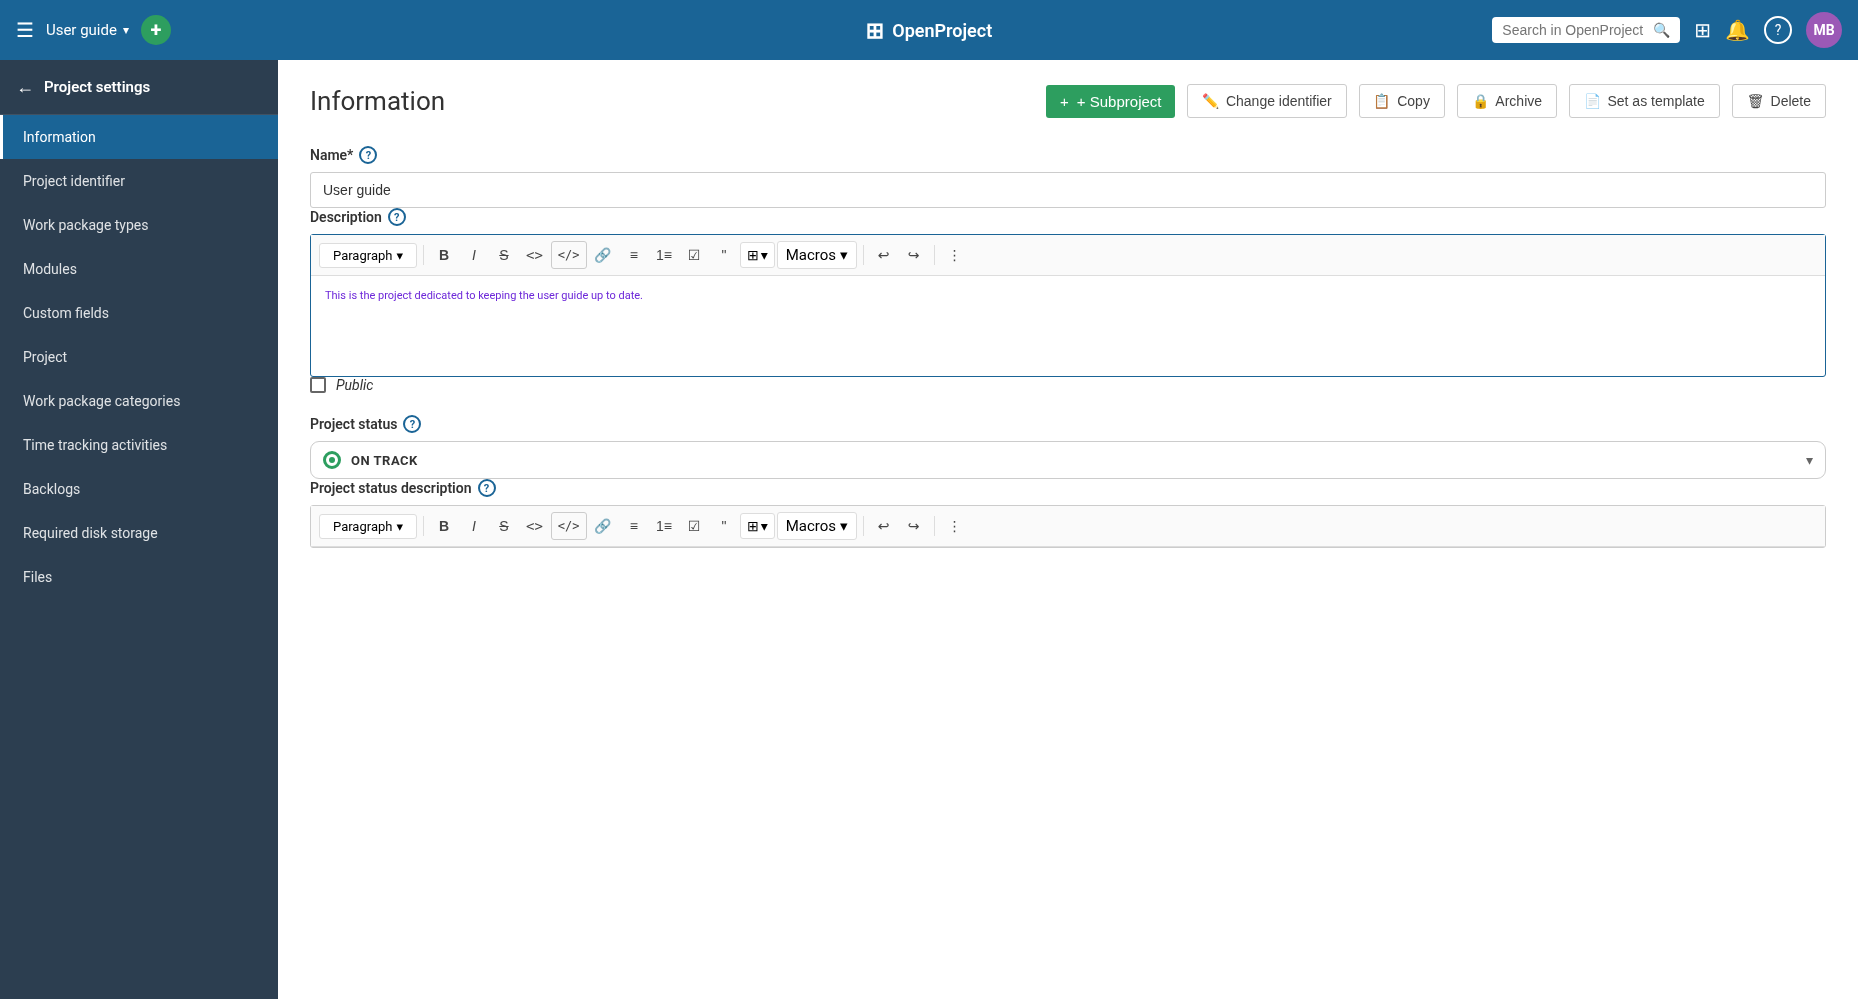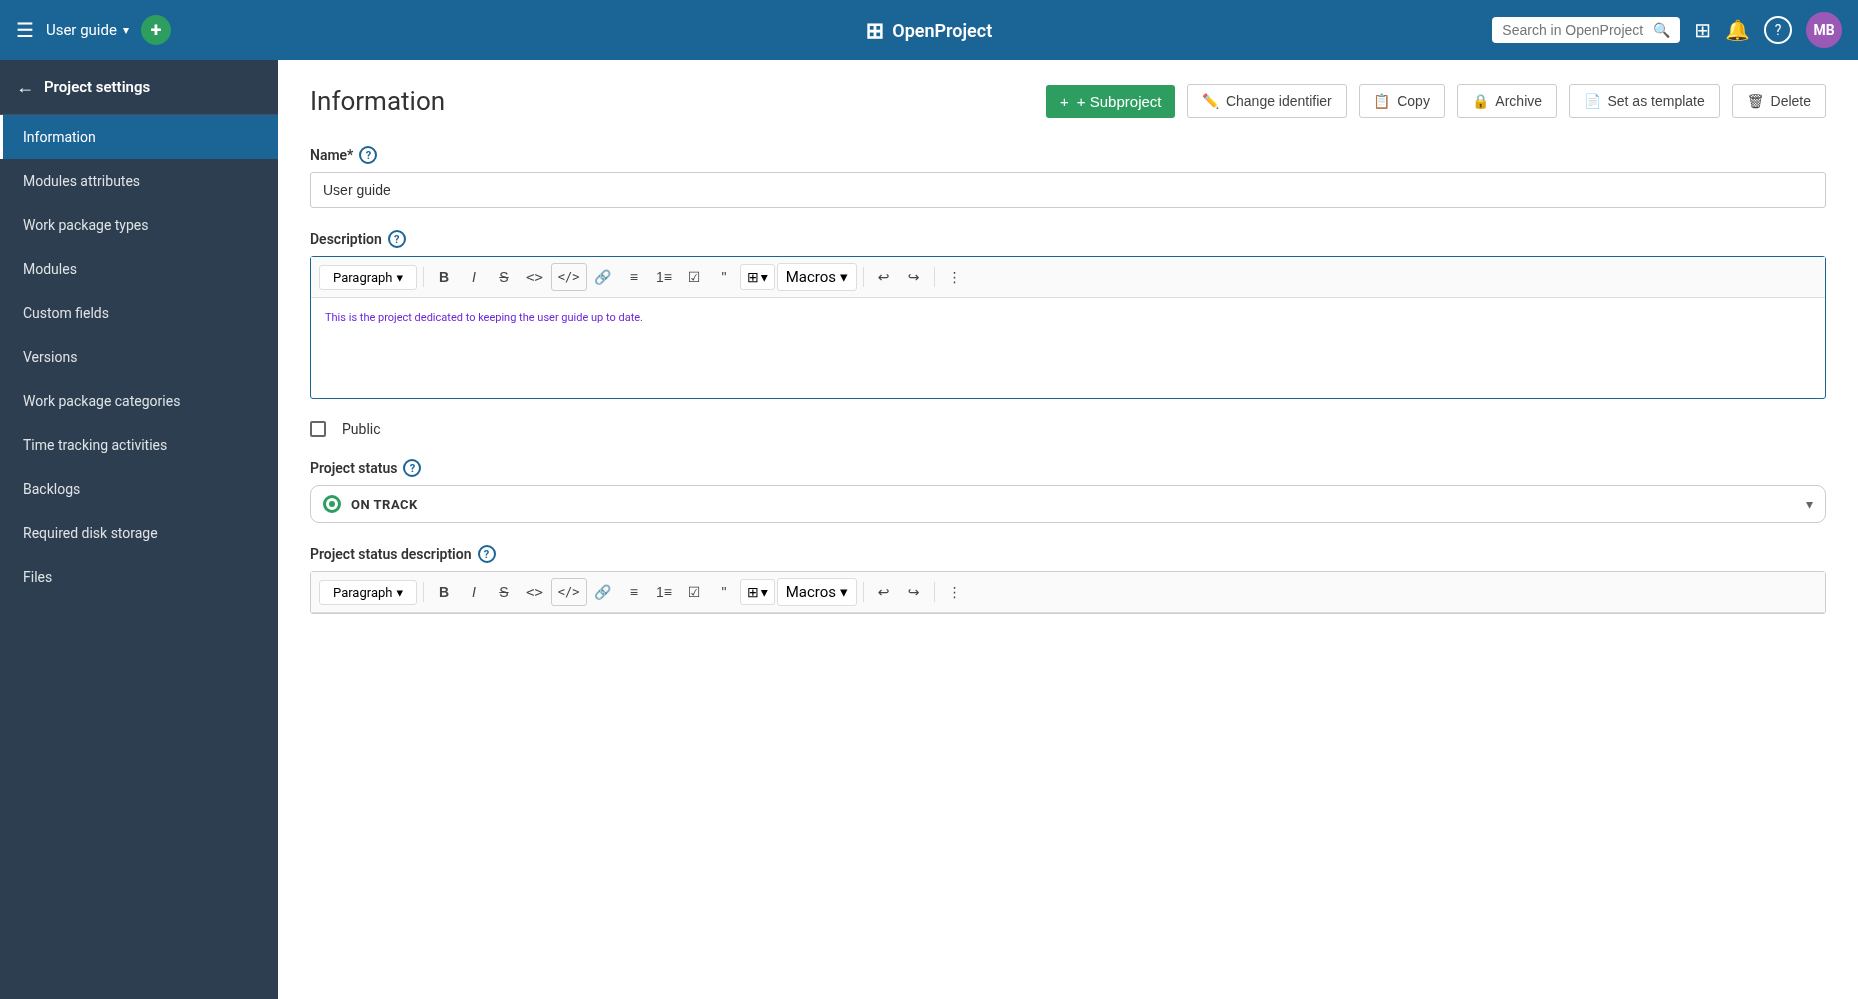--- a/index.html
+++ b/index.html
@@ -120,21 +120,21 @@
       border-radius: 3px;
       font-size: 14px;
       cursor: pointer;
       border: none;
       white-space: nowrap;
     }
     .btn-primary { background: #2d9e5f; color: white; font-size: 15px; font-weight: 500; }
     .btn-secondary { background: white; color: #444; border: 1px solid #ccc; }
 
     
-    .form-group { margin-bottom: 22px; }
+    .form-group { }
     .form-label {
       font-size: 14px;
       font-weight: 600;
       color: #333;
       margin-bottom: 8px;
       display: flex;
       align-items: center;
       gap: 6px;
     }
     .form-label .help-icon {
@@ -184,22 +184,23 @@
     .editor-body {
       padding: 12px 14px;
       min-height: 100px;
       font-size: 11px;
       color: #6d28d9;
       line-height: 1.5;
     }
 
     
     .checkbox-row {
-      display: flex; align-items: center; gap: 16px;
+      display: flex; align-items: center; gap: 10px;
       margin-bottom: 22px;
+      font-style: italic;
     }
     .checkbox-box {
       width: 16px; height: 16px; border: 2px solid #666;
       border-radius: 2px; cursor: pointer; flex-shrink: 0;
     }
     .checkbox-label { font-size: 14px; color: #333; cursor: pointer; }
 
     
     .status-select {
       width: 100%;
@@ -271,33 +272,33 @@
   <aside class="sidebar">
     <div class="sidebar-header">
       <span class="back-arrow">←</span>
       <span class="title">Project settings</span>
     </div>
 
     <div class="sidebar-item active">
       <span>Information</span>
     </div>
     <div class="sidebar-item">
-      <span>Modules attributes</span>
+      <span>Project identifier</span>
     </div>
     <div class="sidebar-item">
       <span>Work package types</span>
     </div>
     <div class="sidebar-item">
       <span>Modules</span>
     </div>
     <div class="sidebar-item">
       <span>Custom fields</span>
     </div>
     <div class="sidebar-item">
-      <span>Versions</span>
+      <span>Project</span>
     </div>
     <div class="sidebar-item">
       <span>Work package categories</span>
     </div>
     <div class="sidebar-item">
       <span>Time tracking activities</span>
     </div>
     <div class="sidebar-item">
       <span>Backlogs</span>
     </div>

